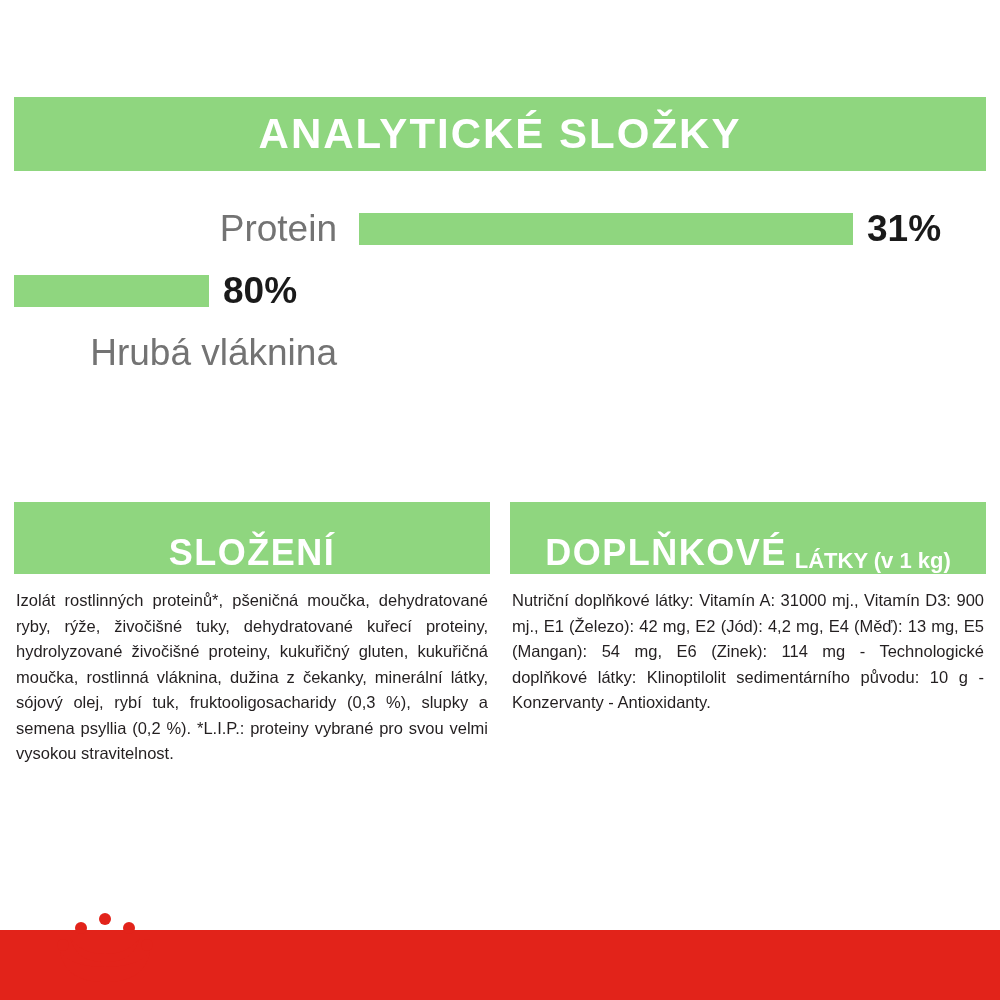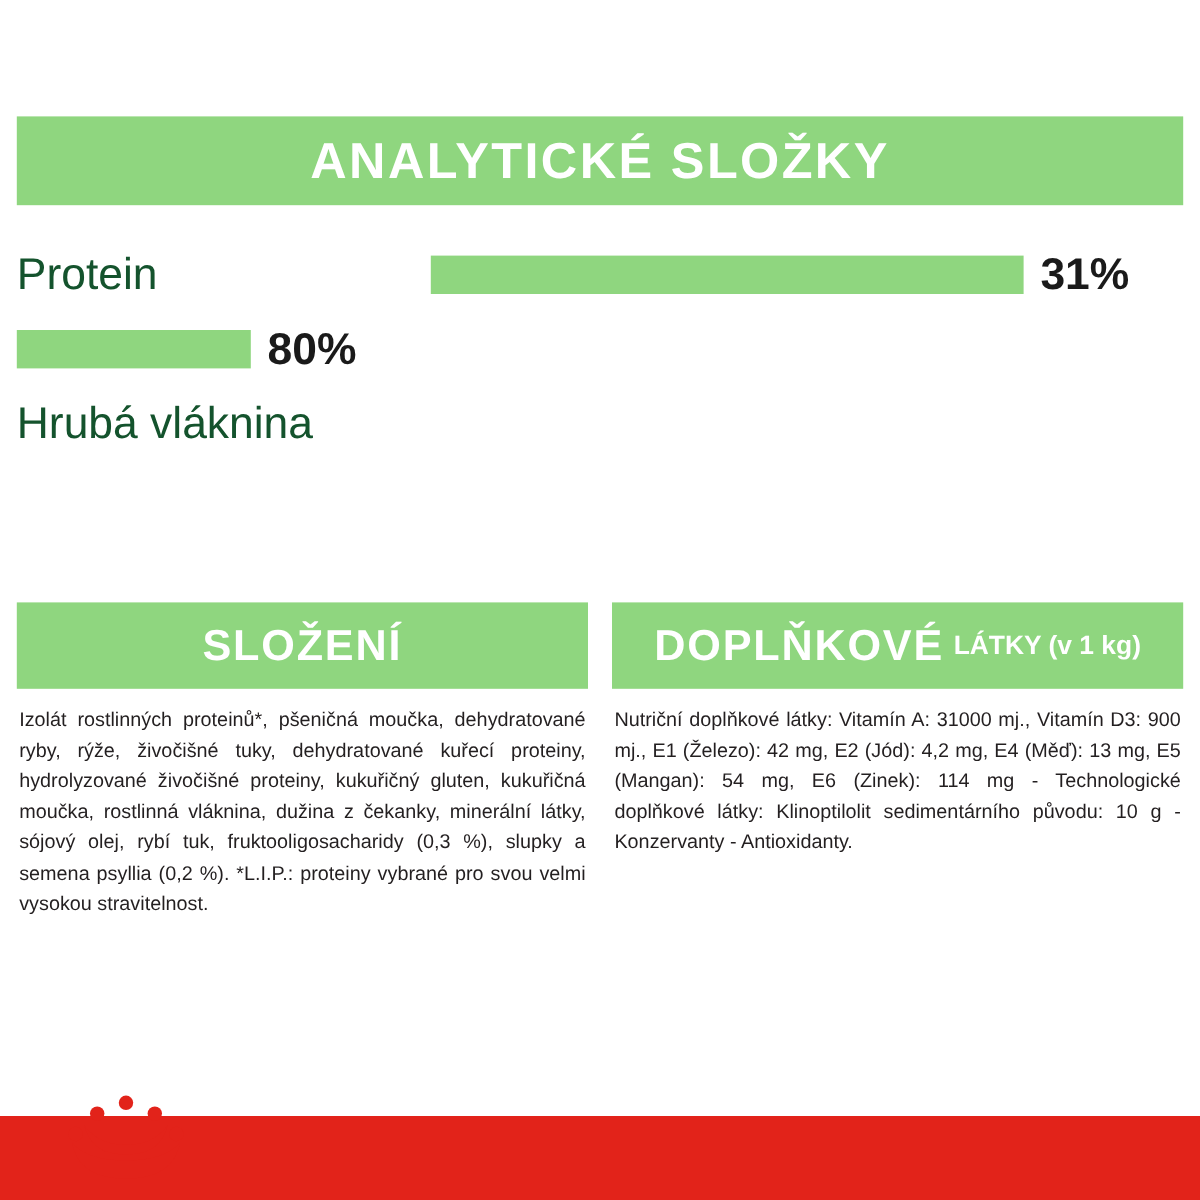--- a/index.html
+++ b/index.html
@@ -49,24 +49,25 @@
     top: 196px;
     width: 972px;
   }
   .bar-row {
     display: flex;
     align-items: center;
     height: 62px;
   }
   .bar-label {
     width: 345px;
+    text-align: right;
     padding-right: 22px;
     box-sizing: border-box;
     font-size: 37px;
-    color: #14532d;
+    color: #737373;
   }
   .bar-track {
     flex: 1;
     display: flex;
     align-items: center;
     height: 100%;
   }
   .bar-fill {
     background: #8fd67f;
     height: 32px;
@@ -88,21 +89,21 @@
     display: flex;
     gap: 20px;
   }
   .panel {
     width: 476px;
   }
   .panel-head {
     background: #8fd67f;
     height: 72px;
     display: flex;
-    align-items: center;
+    align-items: flex-end;
     justify-content: center;
     color: #ffffff;
   }
   .panel-head-main {
     font-size: 36px;
     font-weight: bold;
     letter-spacing: 1.5px;
     text-transform: uppercase;
   }
   .panel-head-sub {

